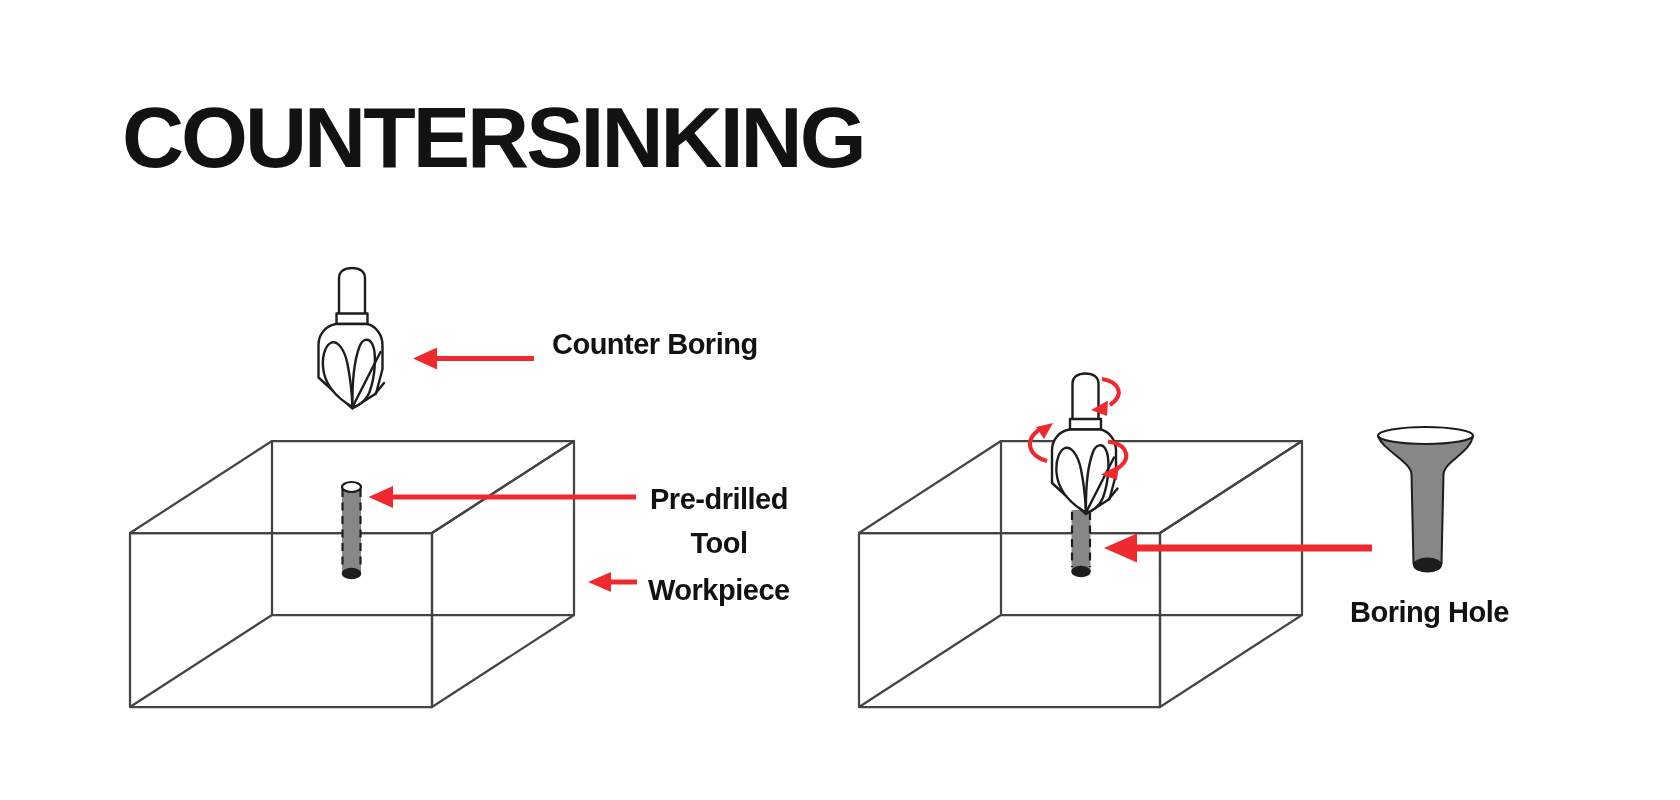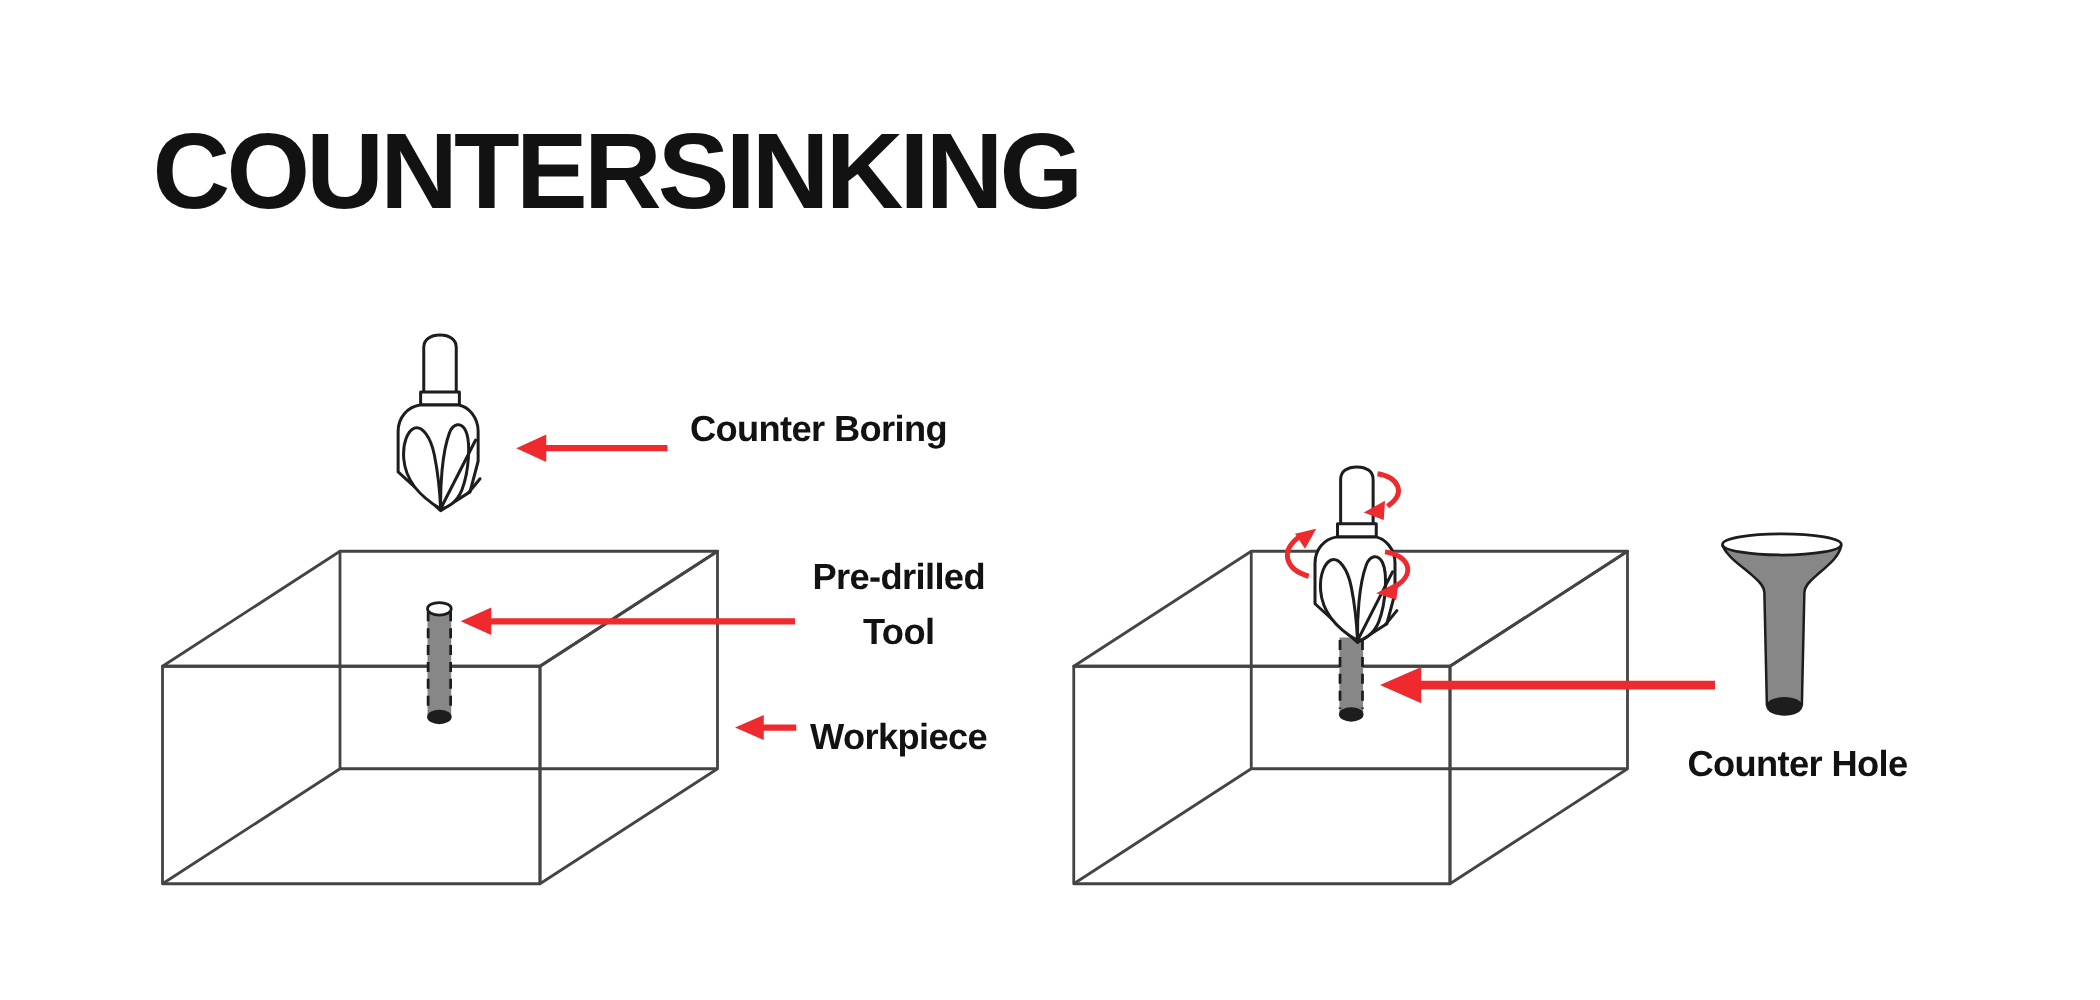--- a/index.html
+++ b/index.html
@@ -105,22 +105,22 @@
       <path class="gray-fill funnel" d="M1378,436.5 C1382,445.5 1391,451 1402,460.5 C1408.5,466 1411.5,469.5 1411.5,474 L1413.5,564 L1441.5,564 L1443.5,474 C1443.5,469.5 1446.5,466 1453,460.5 C1464,451 1471,445.5 1473,436.5 Z"></path>
       <ellipse class="black-fill" cx="1427.5" cy="565" rx="14.5" ry="7.5"></ellipse>
       <ellipse class="white-ellipse" cx="1425.5" cy="435.5" rx="47.5" ry="8.5"></ellipse>
     </g>
   </svg>
 
   <div class="label" style="left:552px;top:322px">
     <div>Counter Boring</div>
   </div>
 
-  <div class="label" style="left:650px;top:440px">
+  <div class="label" style="left:650px;top:477px">
     <div>Pre-drilled</div>
     <div>Tool</div>
   </div>
 
   <div class="label" style="left:648px;top:568px">Workpiece</div>
 
-  <div class="label" style="left:1350px;top:590px">Counter Hole</div>
+  <div class="label" style="left:1350px;top:590px">Boring Hole</div>
 
 </div>
 
 </body></html>

